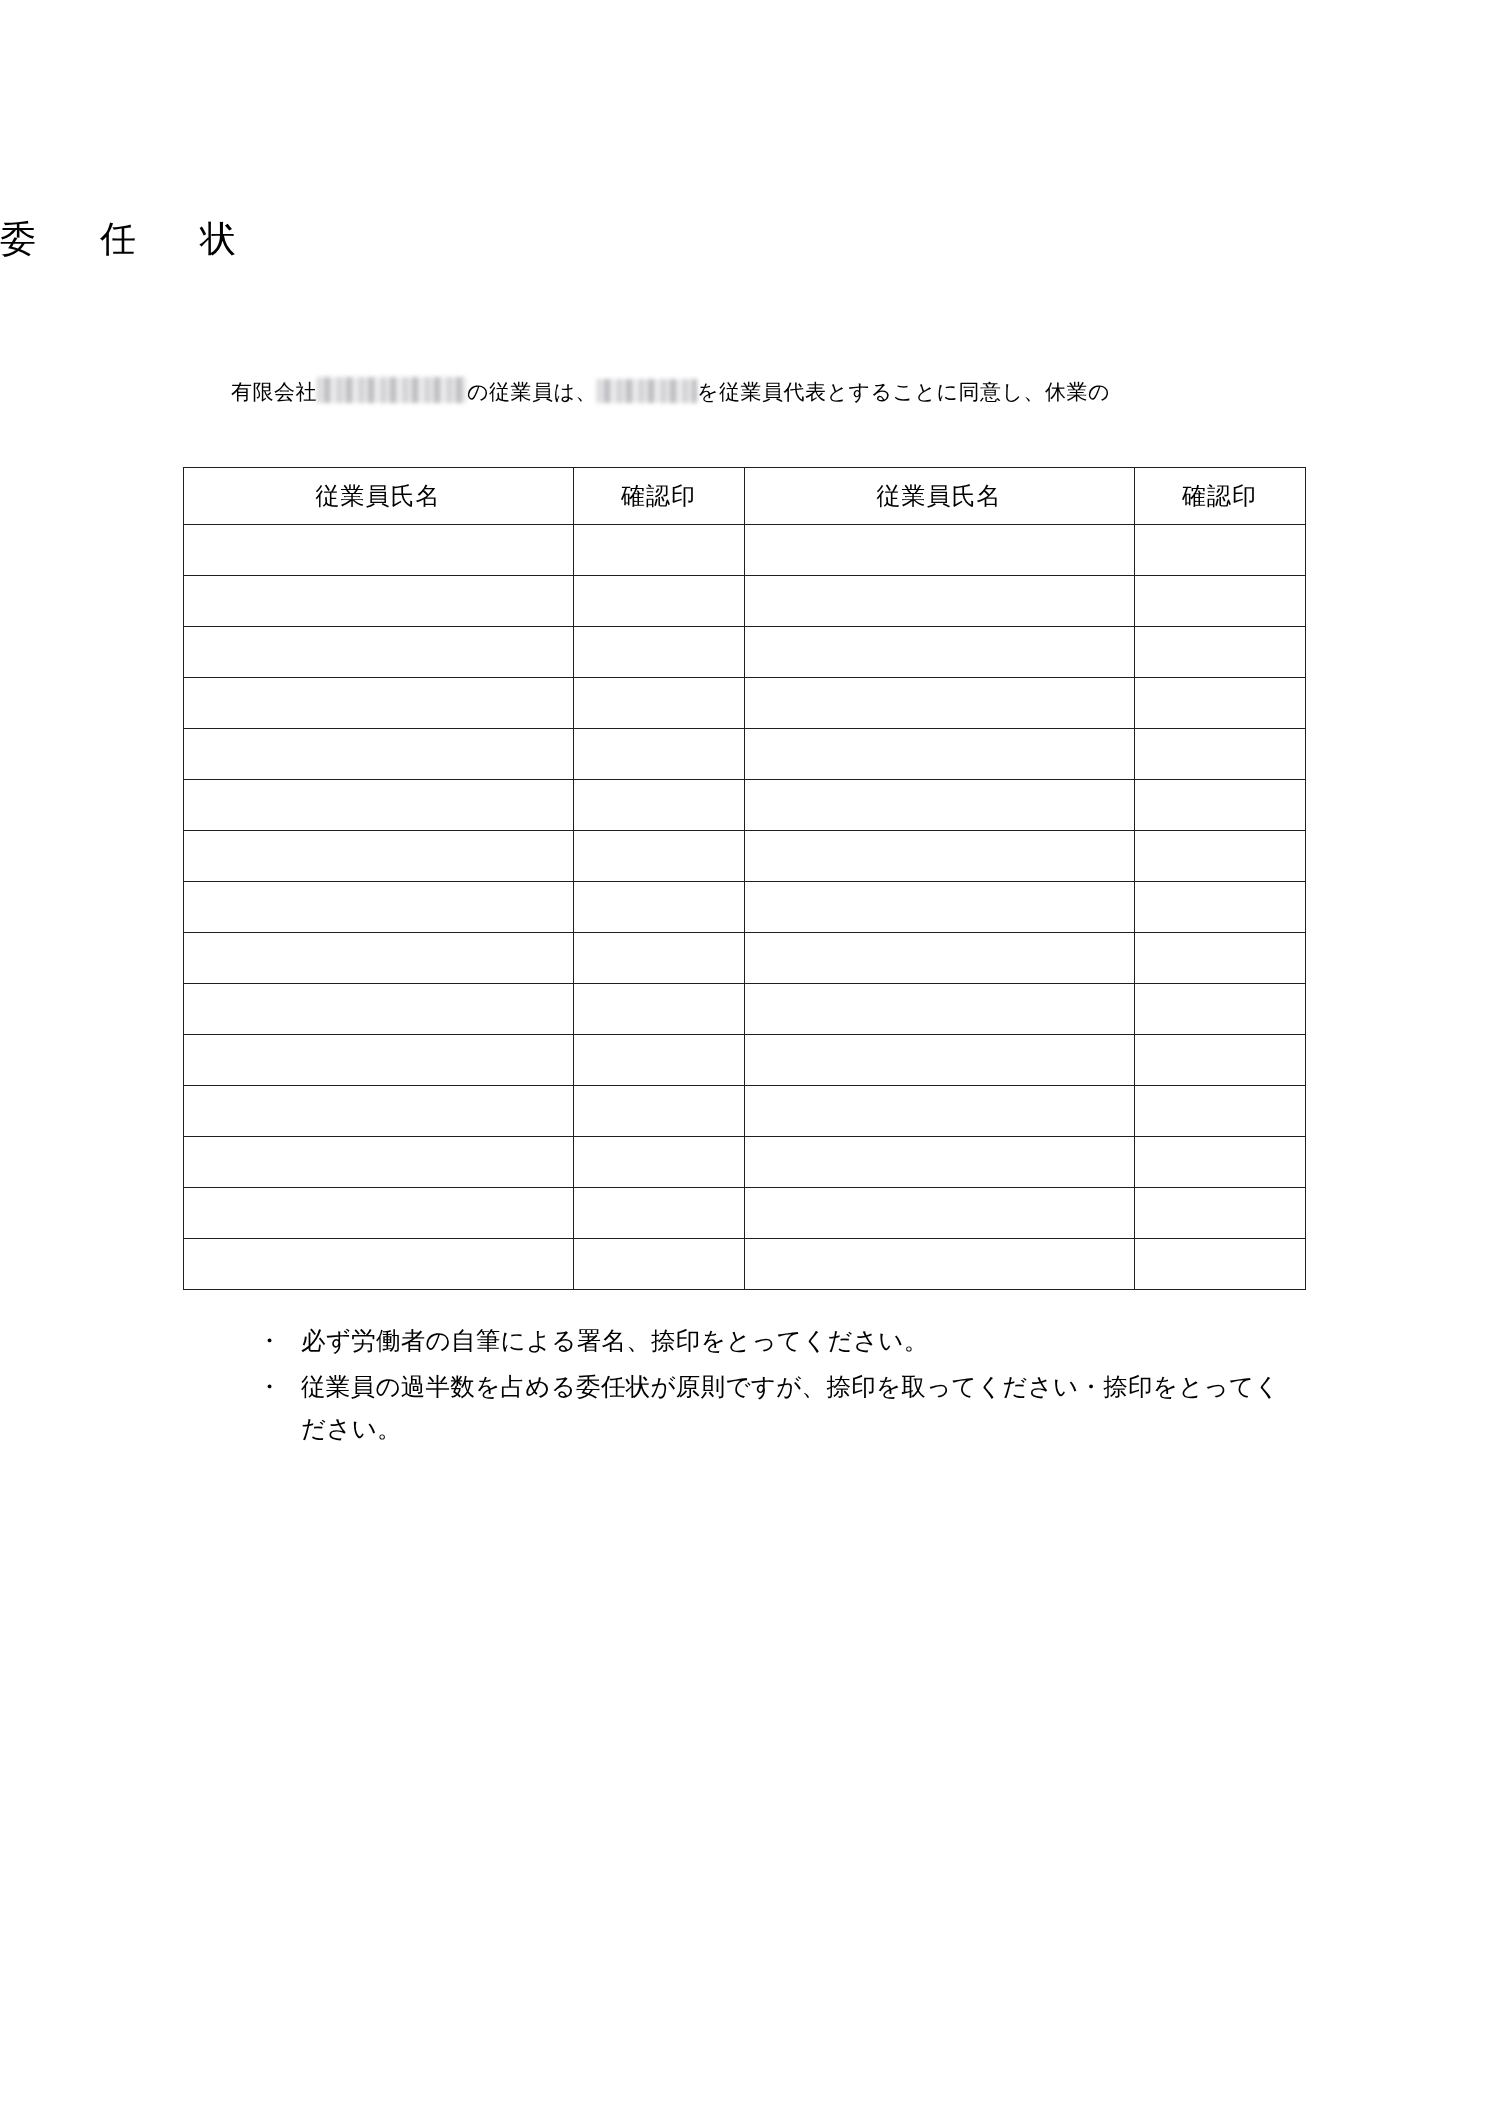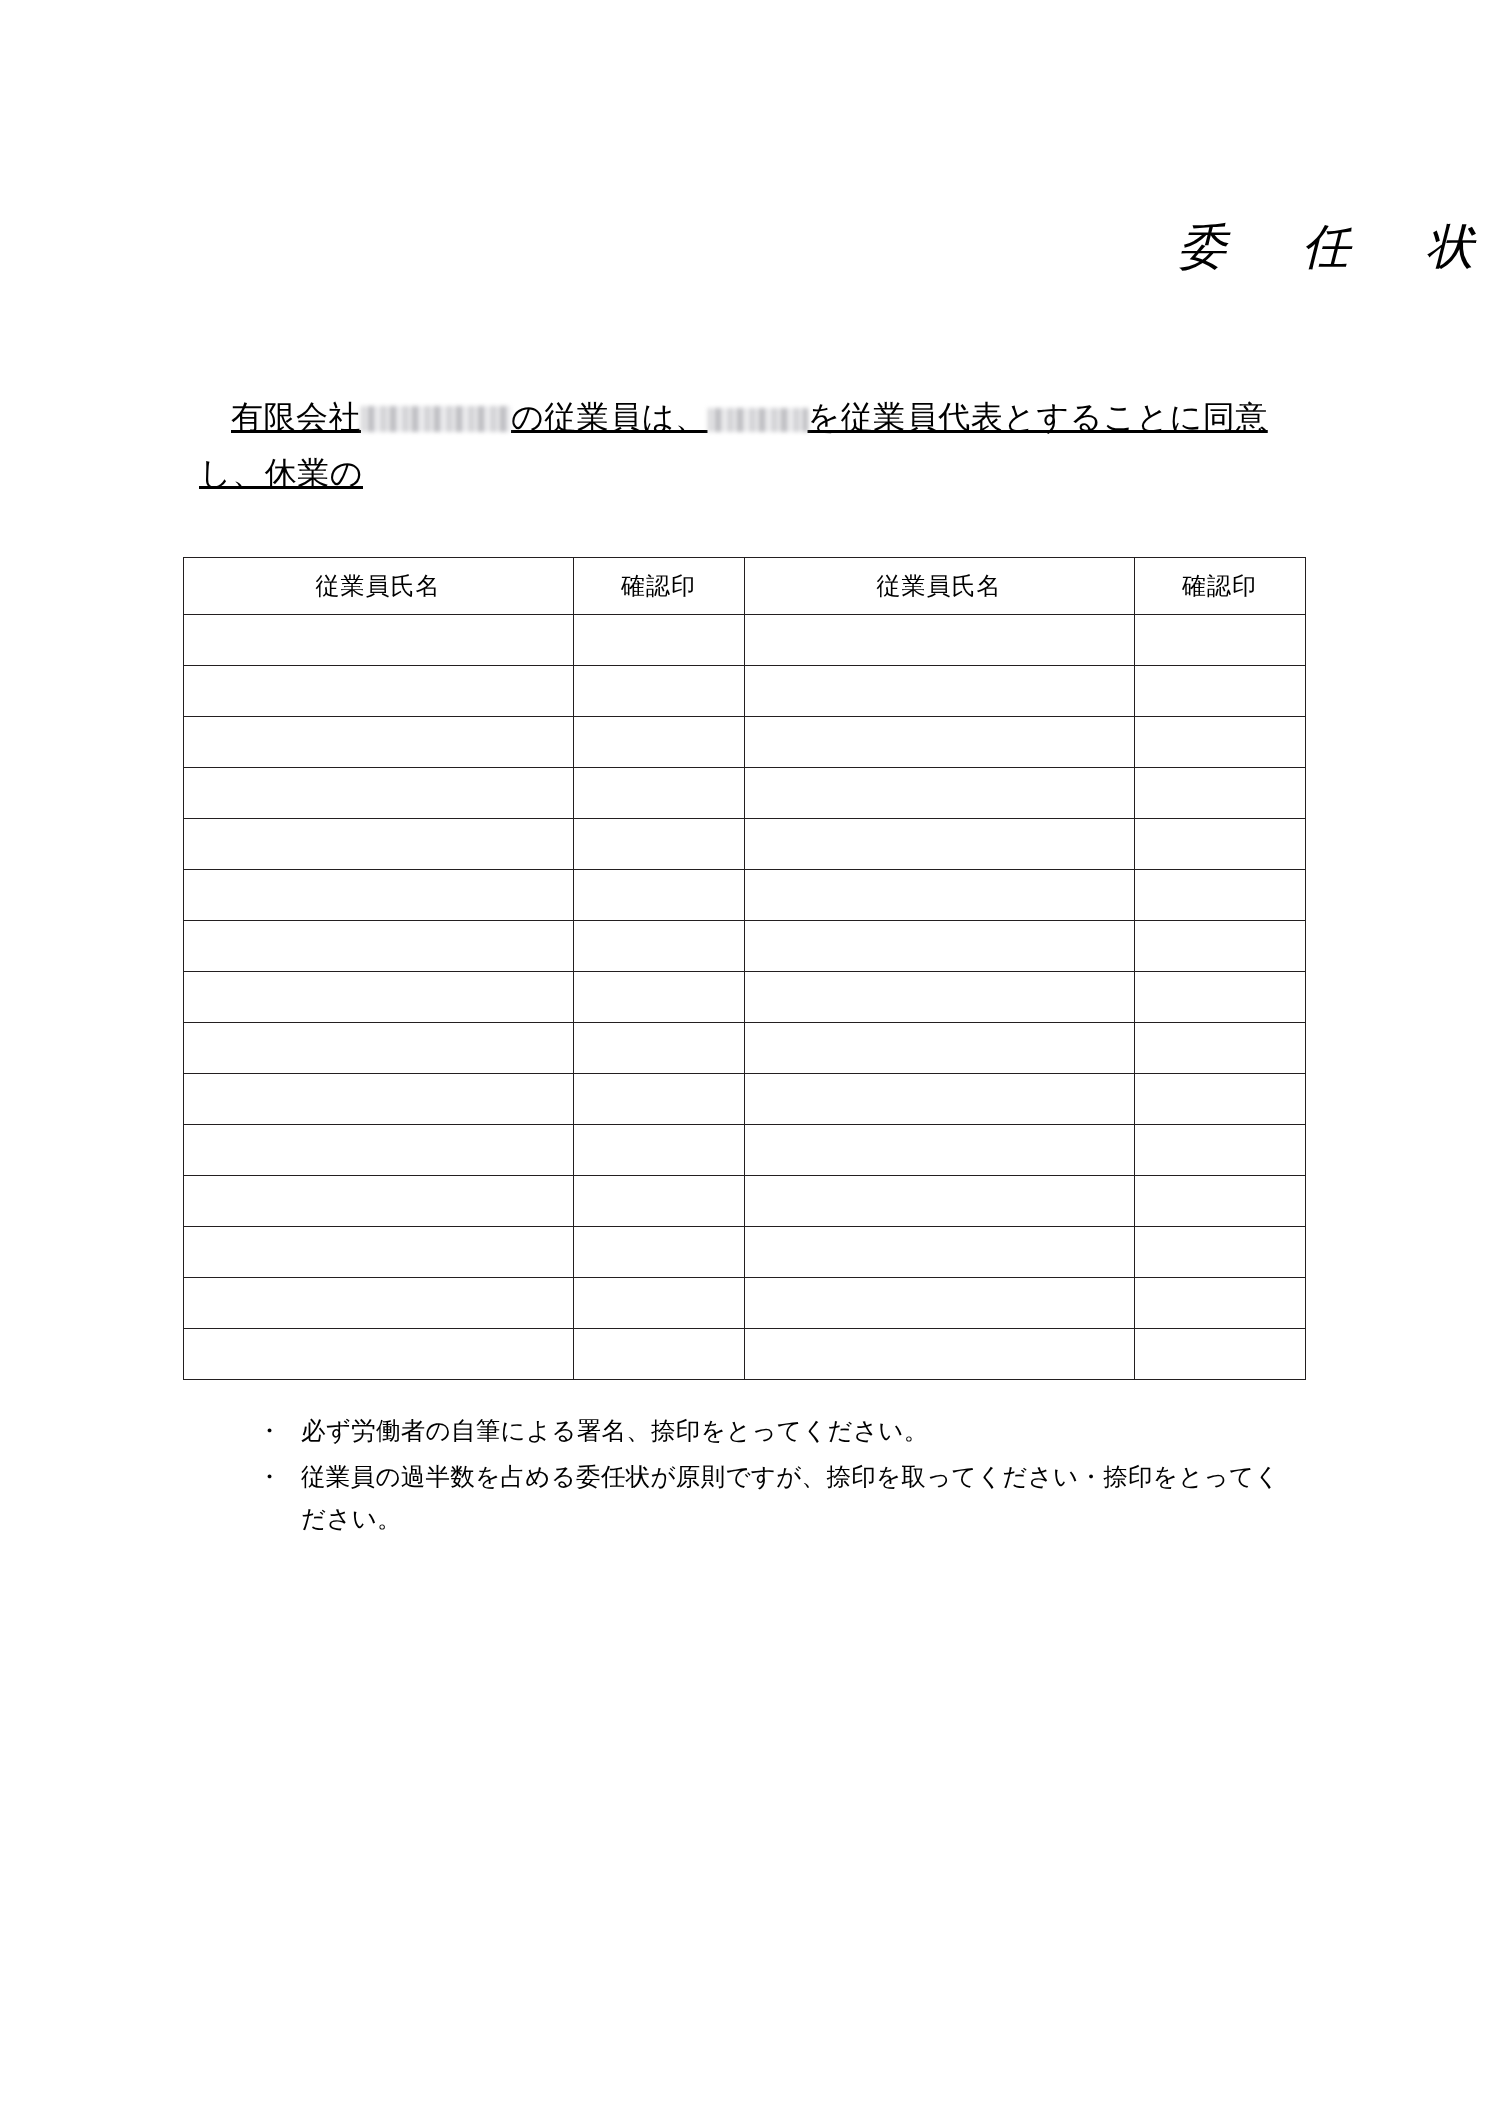--- a/index.html
+++ b/index.html
@@ -16,37 +16,35 @@
     overflow: hidden;
   }
   .page {
     width: 1488px;
     height: 2104px;
     box-sizing: border-box;
     padding: 0;
     position: relative;
   }
   .doc-title {
-    text-align: right;
-    font-size: 48px;
+    text-align: left;
+    font-size: 36px;
     letter-spacing: 14px;
     font-weight: 500;
     margin-top: 215px;
     margin-bottom: 0;
     font-family: "Liberation Serif", "DejaVu Serif", serif;
-    font-style: italic;
   }
   .body-text {
     margin: 0 auto;
     width: 1090px;
     margin-top: 110px;
-    font-size: 32px;
+    font-size: 21px;
     line-height: 1.75;
     letter-spacing: 0.5px;
-    text-decoration: underline;
   }
   .body-text .indent {
     display: inline-block;
     width: 32px;
   }
   .redacted {
     display: inline-block;
     vertical-align: -4px;
     border-radius: 1px;
     background:

